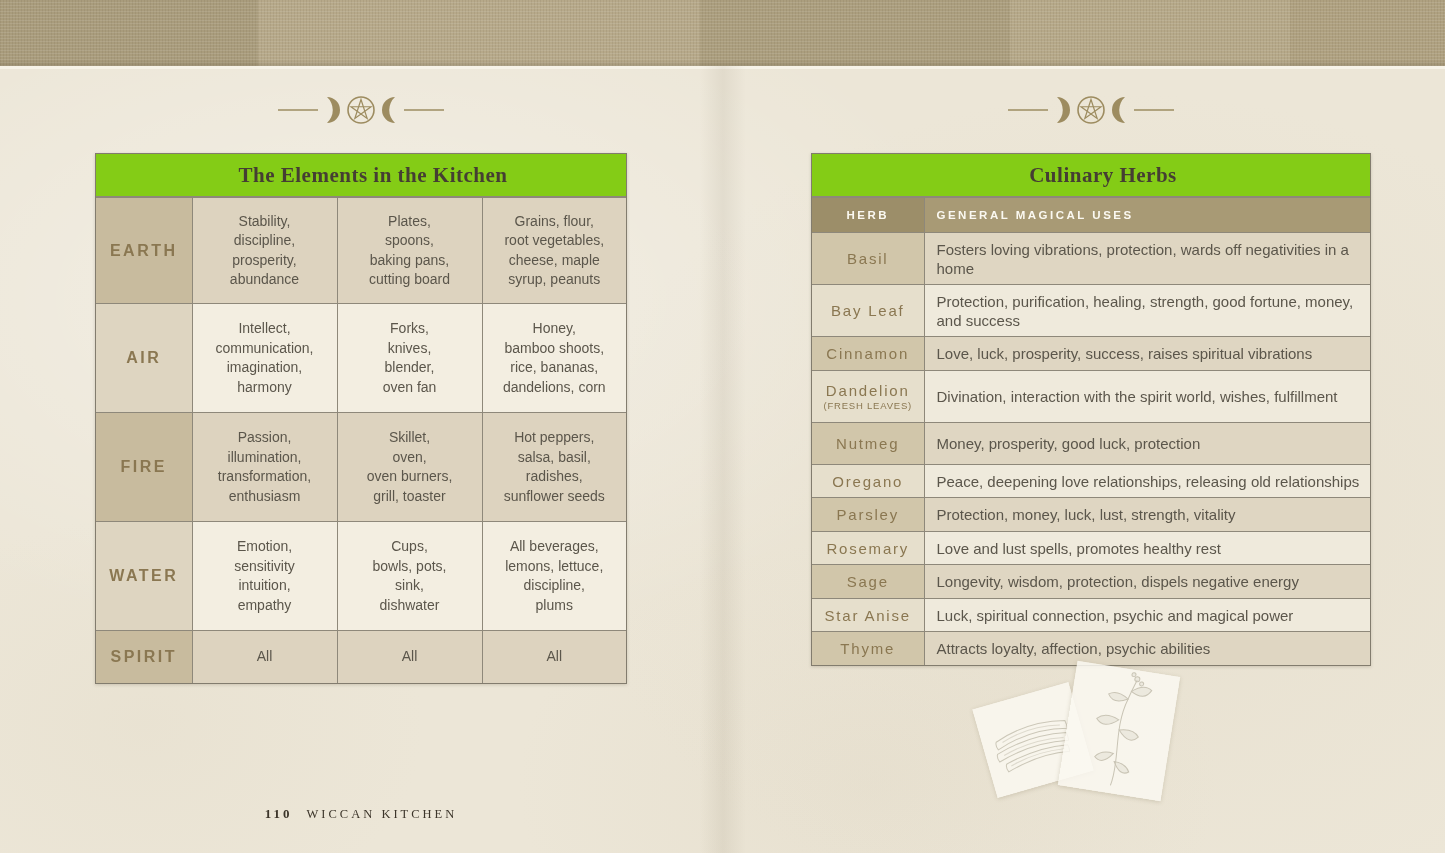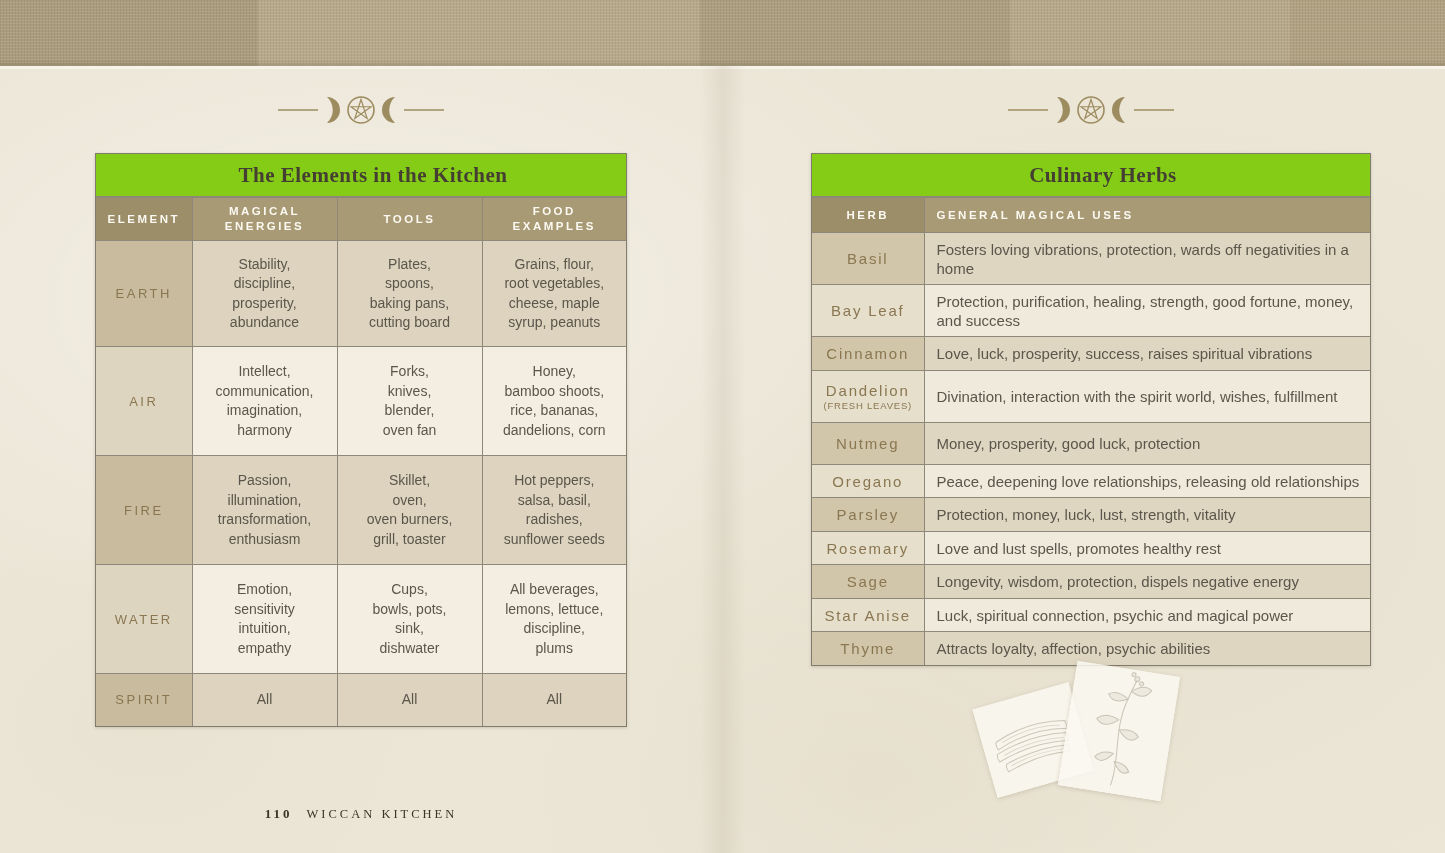--- a/index.html
+++ b/index.html
@@ -57,21 +57,21 @@
   .colhead{
     background:#a89a75;color:#fbf9f1;font-size:11.5px;font-weight:bold;letter-spacing:2.5px;
     text-align:center;white-space:pre-line;line-height:15px;
   }
   .colhead.dark{background:#9c8e69;}
   .pre{white-space:pre-line;}
 
   
   .elements{left:95px;top:153px;width:530px;}
   .elements .lbl{
-    text-align:center;font-size:13px;font-weight:normal;letter-spacing:2.5px;color:#8a7751;
+    text-align:center;font-size:16px;font-weight:bold;letter-spacing:2.5px;color:#8a7751;
   }
   .elements .body{
     text-align:center;font-size:14px;line-height:19.5px;color:#5b564b;
   }
   .elements tr.dk .lbl{background:#c8bb9e;}
   .elements tr.dk .body{background:#ddd3bf;}
   .elements tr.lt .lbl{background:#ded5c1;}
   .elements tr.lt .body{background:#f3eee1;}
 
   
@@ -145,28 +145,20 @@
   <div class="mtable elements">
     <div class="ttl">The Elements in the Kitchen</div>
     <table>
       <colgroup>
           <col style="width:96px">
           <col style="width:145px">
           <col style="width:145px">
           <col style="width:144px">
         </colgroup>
       <tbody>
-          <tr style="height:43px">
-        <th class="colhead dark">ELEMENT</th>
-        <th class="colhead">MAGICAL
-ENERGIES</th>
-        <th class="colhead">TOOLS</th>
-        <th class="colhead">FOOD
-EXAMPLES</th>
-      </tr>
       <tr class="dk" style="height:106px">
         <td class="lbl">EARTH</td>
         <td class="body pre">Stability,
 discipline,
 prosperity,
 abundance</td>
         <td class="body pre">Plates,
 spoons,
 baking pans,
 cutting board</td>

